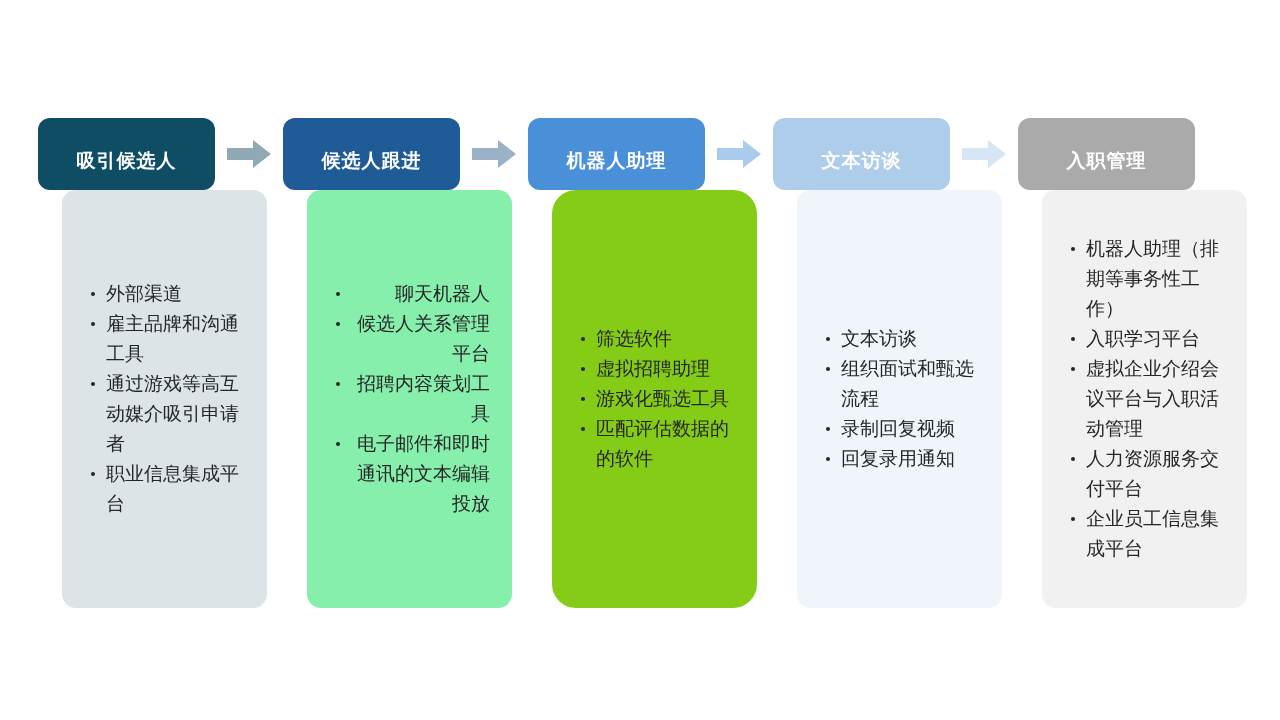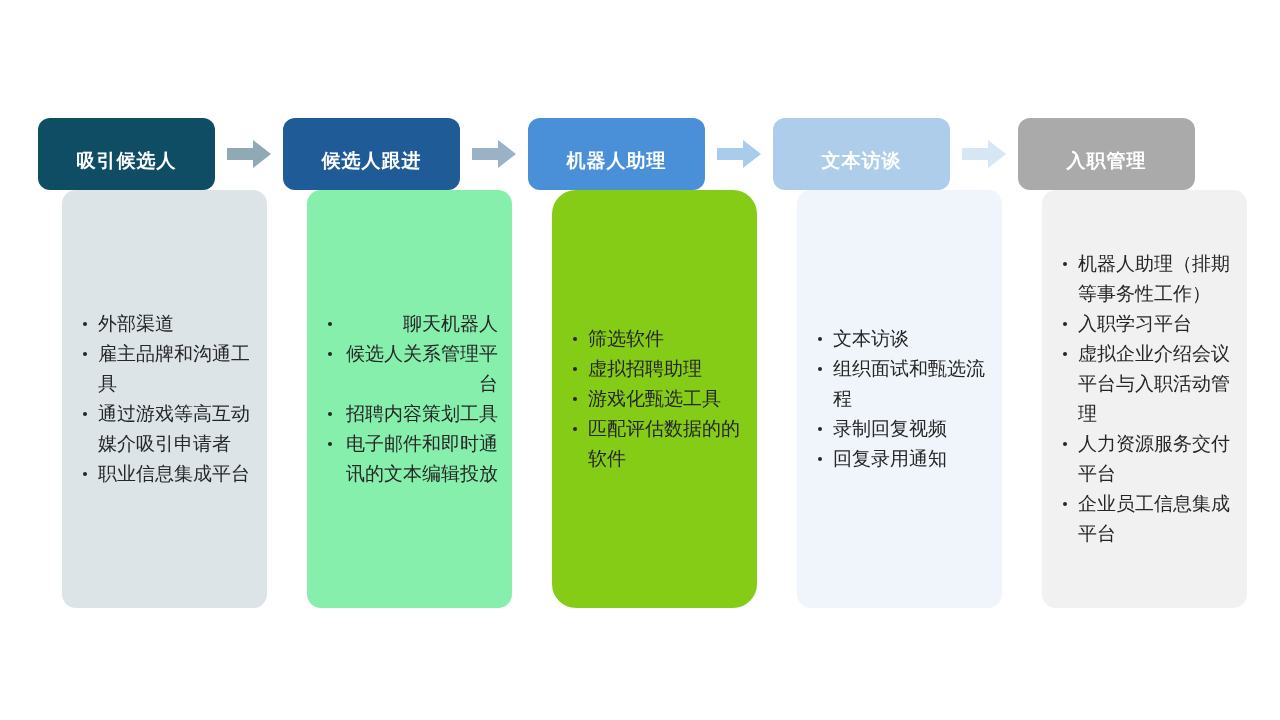--- a/index.html
+++ b/index.html
@@ -76,21 +76,21 @@
     left: 165px;
     width: 44px;
     height: 30px;
     z-index: 5;
   }
   .arrow svg { display: block; width: 44px; height: 30px; }
 
   
   ul.blist {
     list-style: none;
-    margin: 4px;
+    margin: 12px;
     padding: 0;
   }
   ul.blist li {
     position: relative;
     padding-left: 22px;
     color: #262626;
     font-size: 19px;
     line-height: 30px;
     margin: 0 0 0 0;
   }

